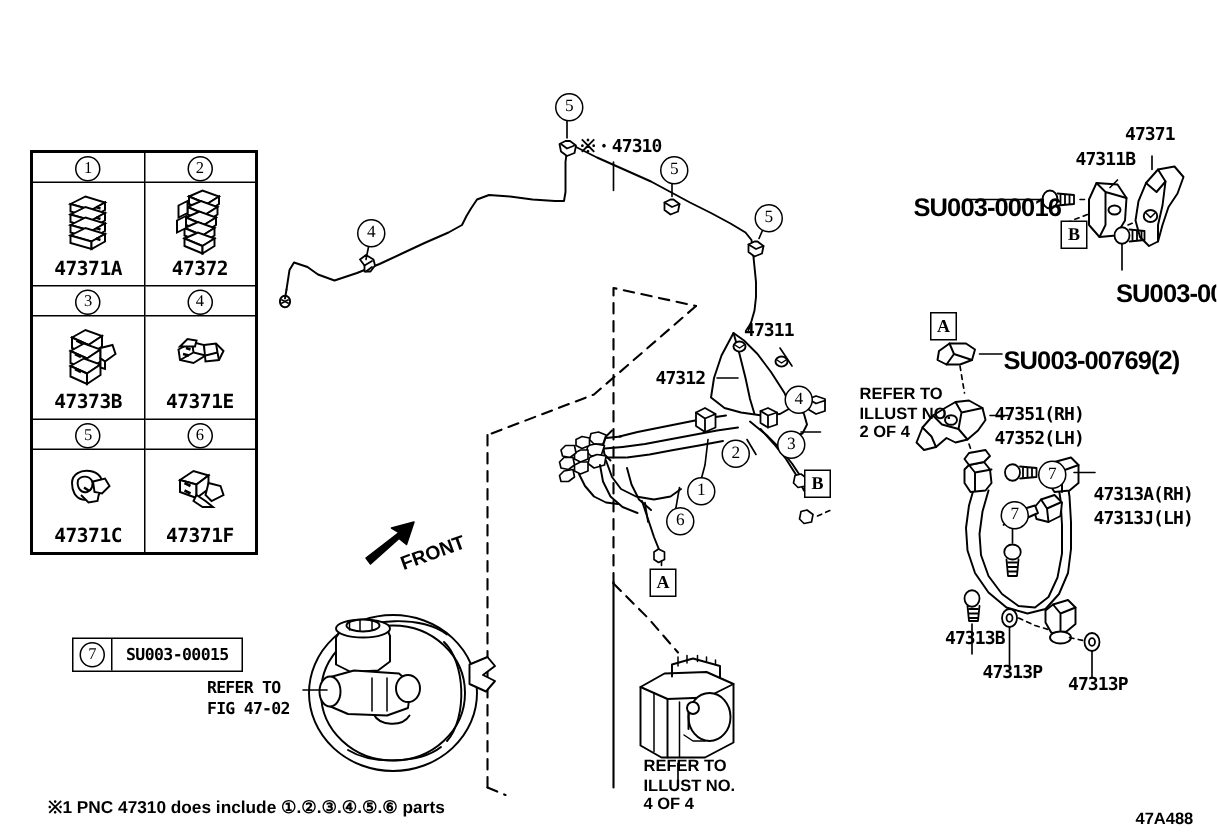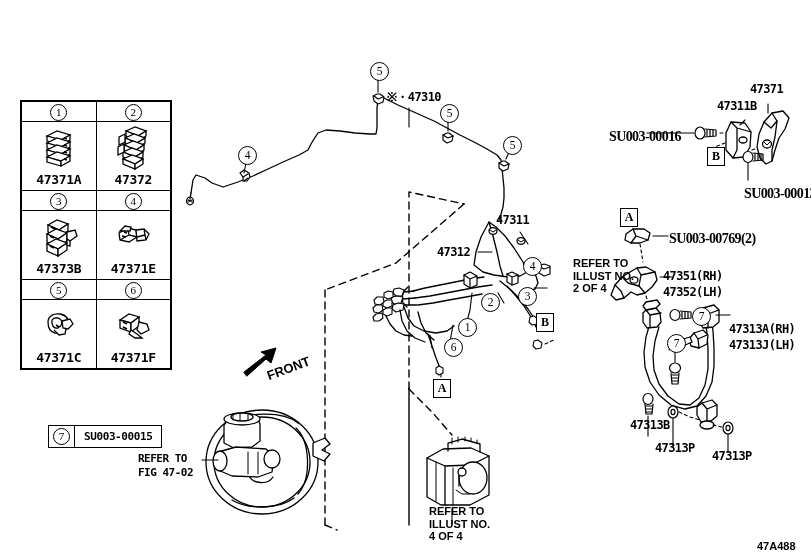--- a/index.html
+++ b/index.html
@@ -96,22 +96,22 @@
   
   .pn {
     font-family: "DejaVu Sans Mono", monospace;
     font-size: 12px;
     font-weight: bold;
     letter-spacing: -0.6px;
     color: #000;
     white-space: nowrap;
   }
   .pn-sm {
-    font-family: Liberation Serif, serif;
-    font-size: 14px;
+    font-family: Liberation Sans, sans-serif;
+    font-size: 17px;
     font-weight: bold;
     letter-spacing: -0.6px;
     color: #000;
     white-space: nowrap;
   }
   .refer {
     font-family: "Liberation Sans", sans-serif;
     font-size: 11px;
     font-weight: bold;
     color: #000;
@@ -674,15 +674,16 @@
   <div class="callout" style="left:444px; top:338px;">6</div>
 
   <div class="callout" style="left:692px; top:307px;">7</div>
   <div class="callout" style="left:667px; top:334px;">7</div>
 
   <div class="boxletter" style="left:433px; top:379px;">A</div>
   <div class="boxletter" style="left:620px; top:208px;">A</div>
   <div class="boxletter" style="left:536px; top:313px;">B</div>
   <div class="boxletter" style="left:707px; top:147px;">B</div>
 
+  <div class="abs footnote" style="left:32px; top:530px;">※1 PNC 47310 does include ①.②.③.④.⑤.⑥ parts</div>
   <div class="abs cornercode" style="left:757px; top:540px;">47A488</div>
 
 </div>
 
 </body></html>

